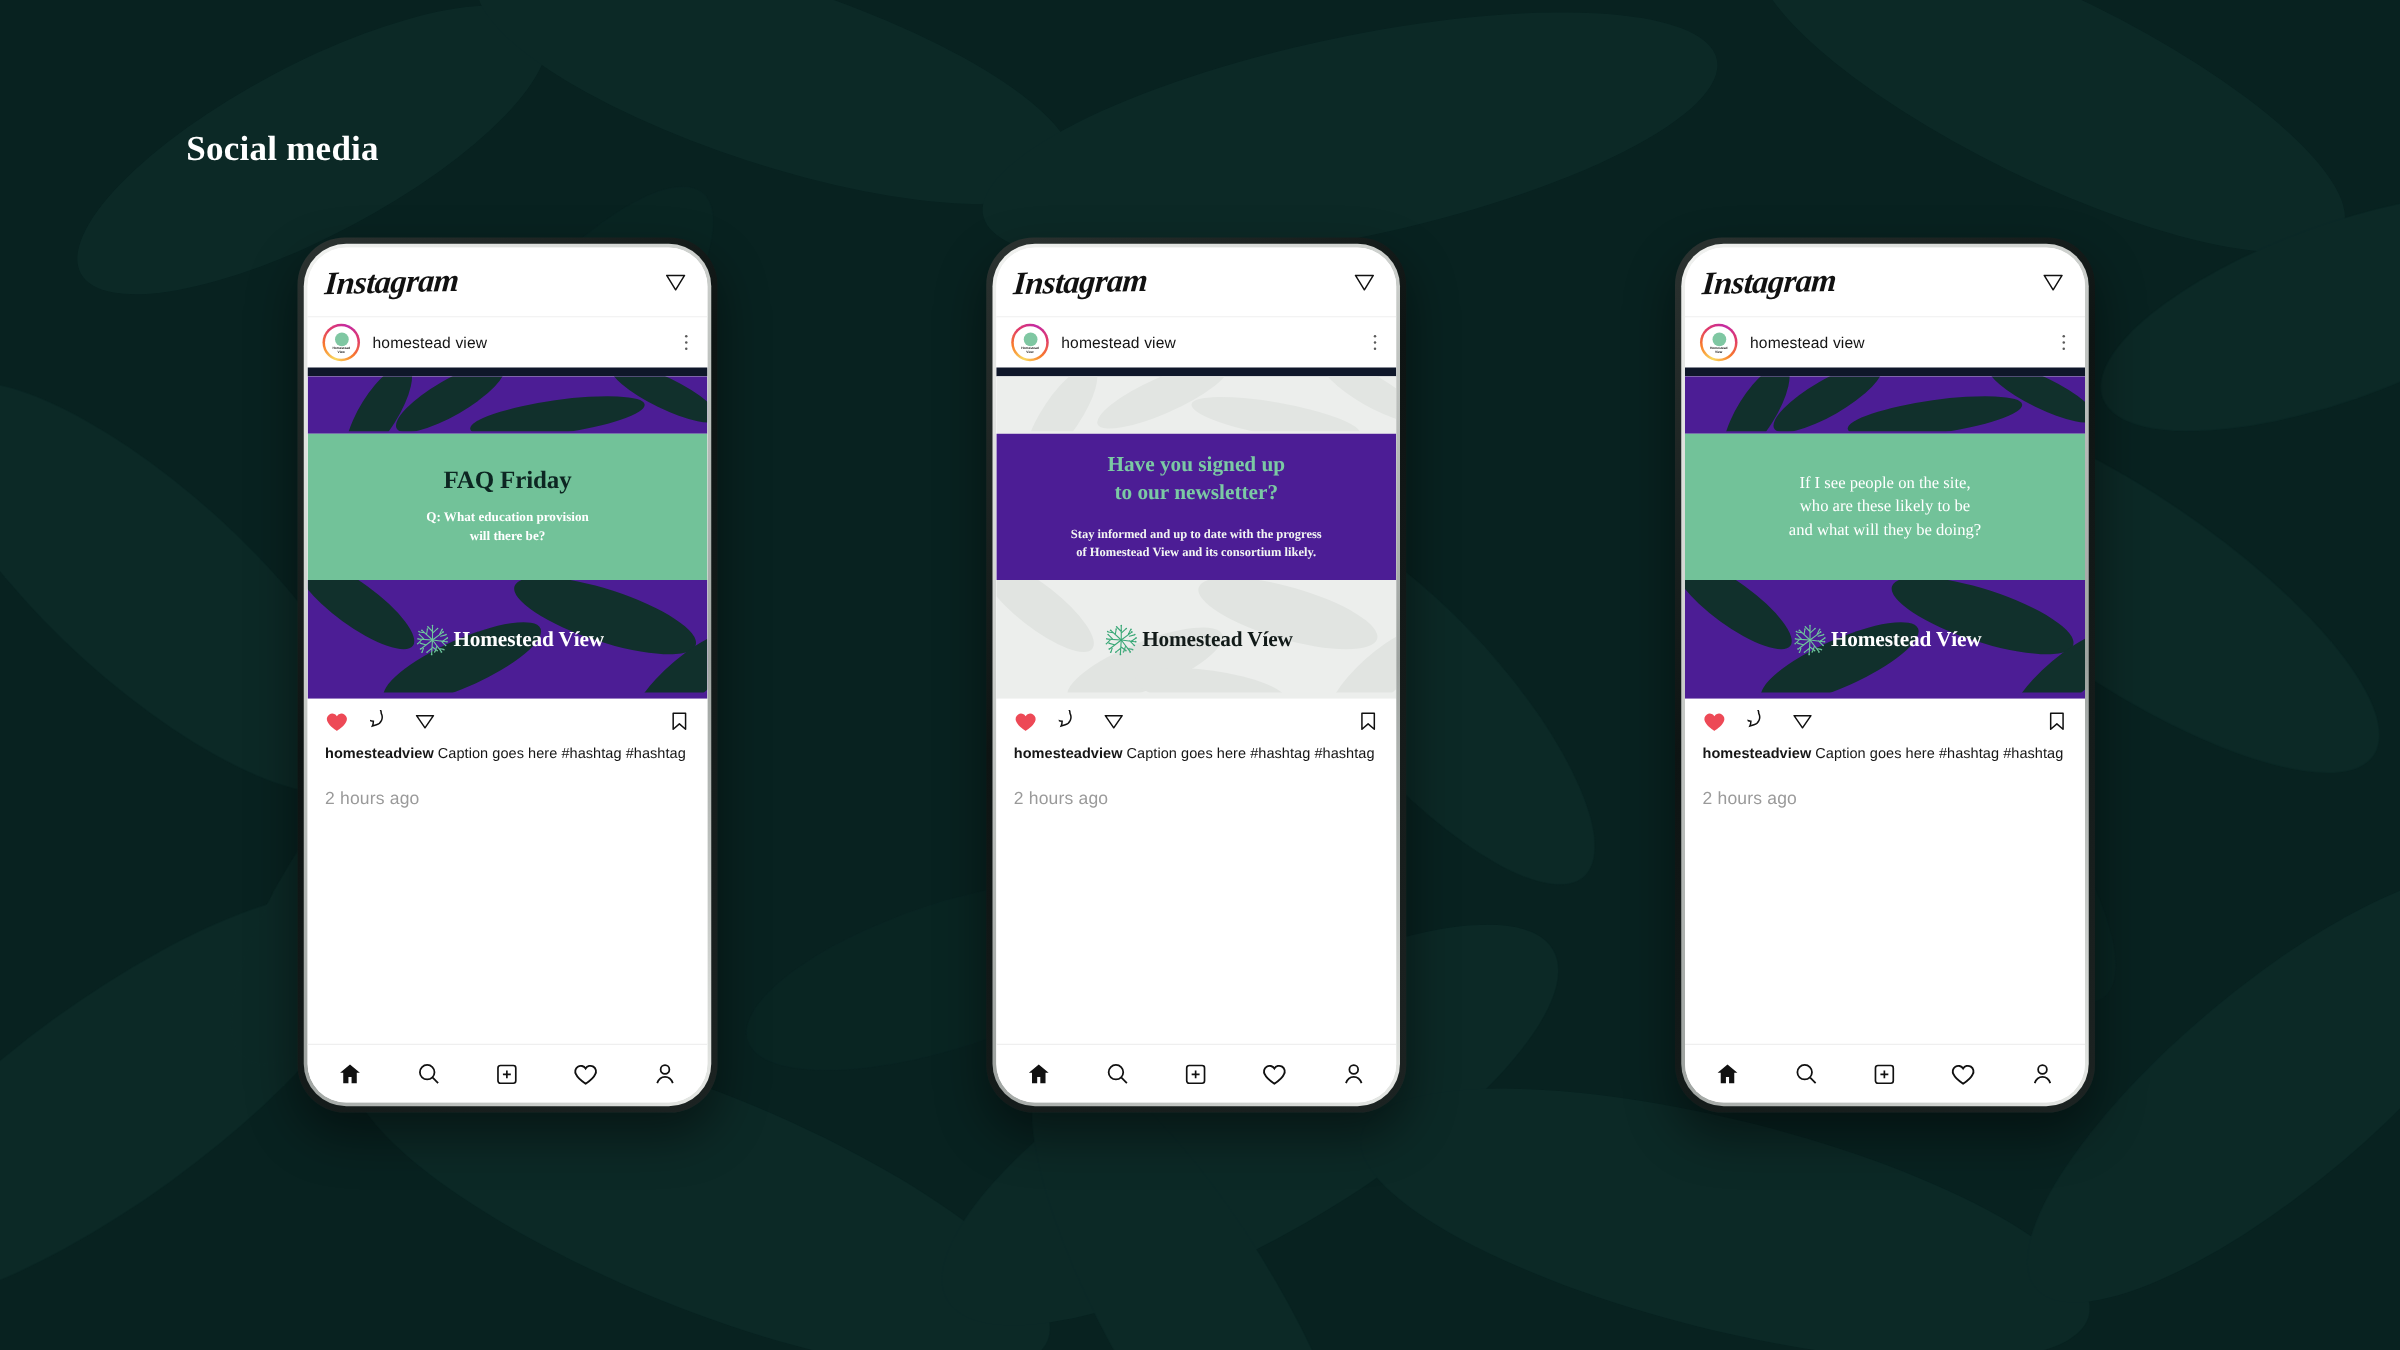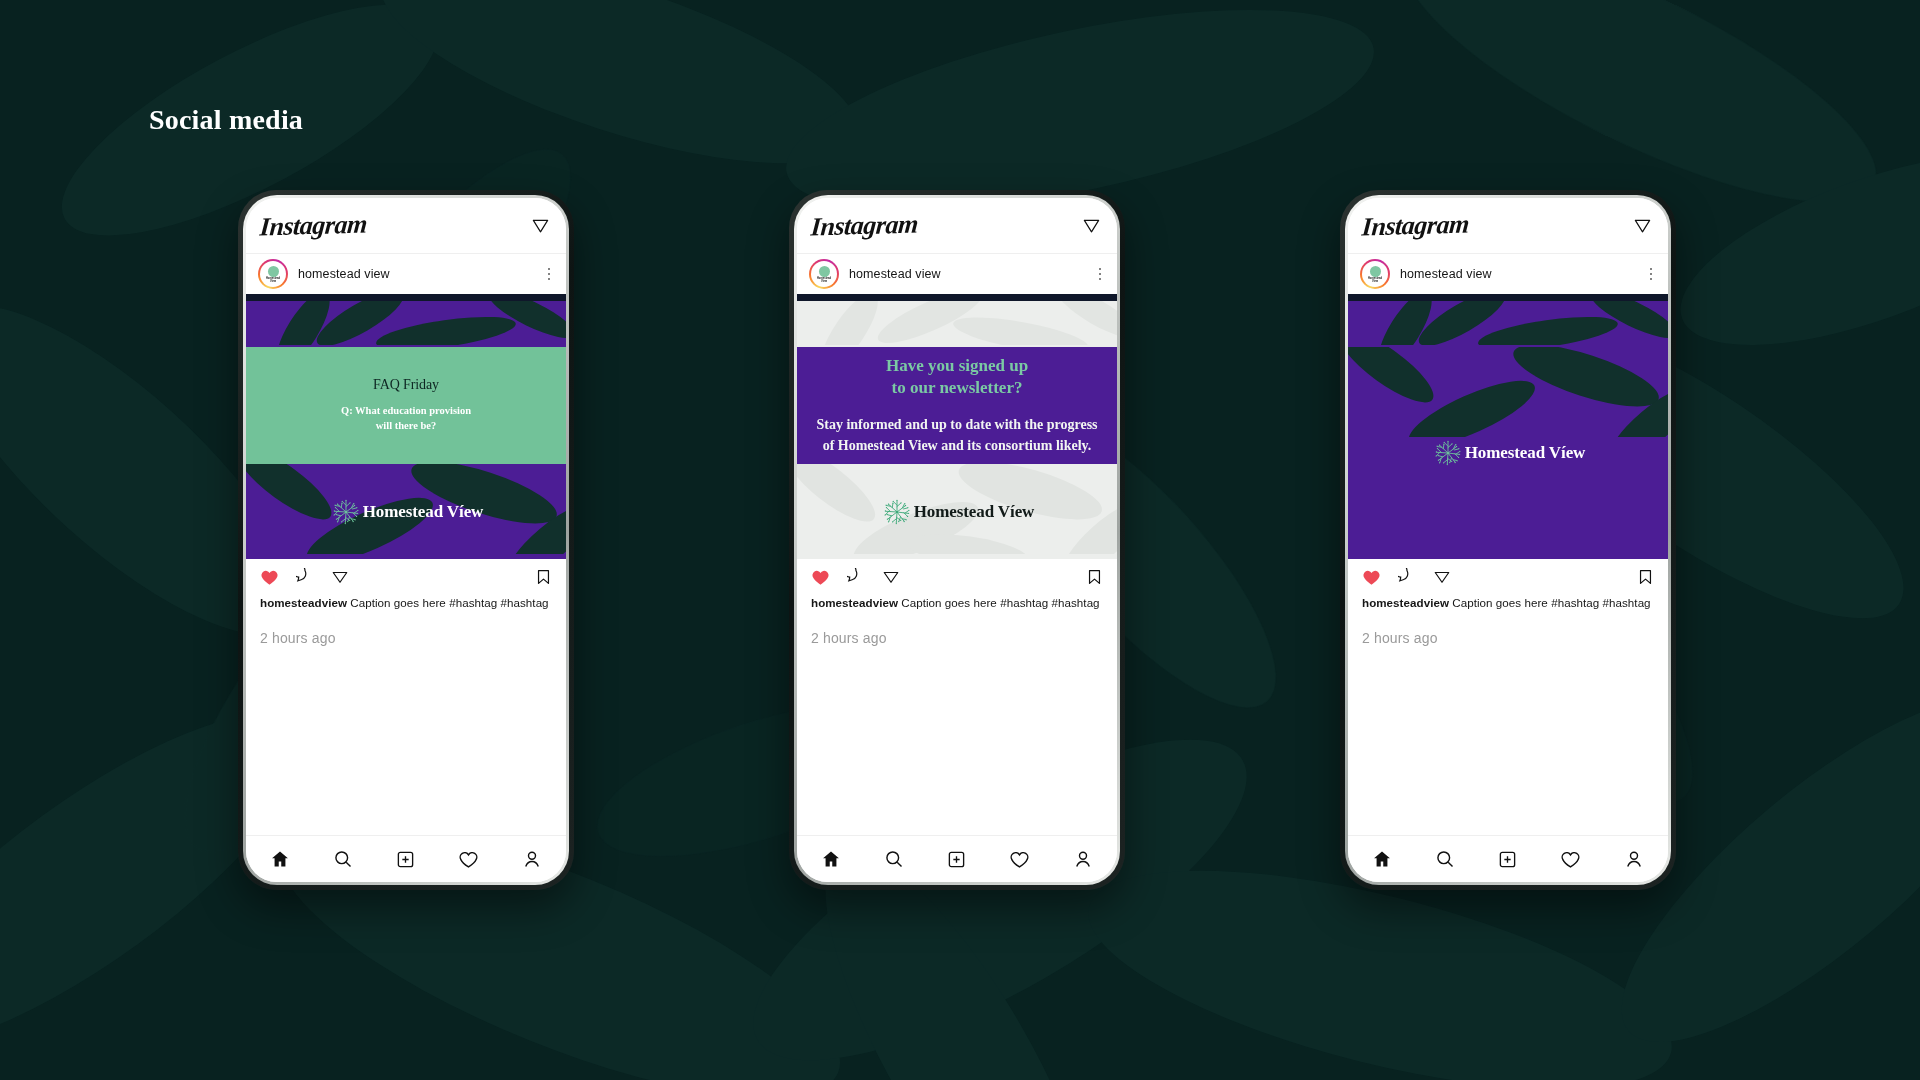--- a/index.html
+++ b/index.html
@@ -162,41 +162,41 @@
     display: flex;
     flex-direction: column;
     align-items: center;
     justify-content: center;
     text-align: center;
     height: 100%;
     padding: 0 18px;
     font-family: "Liberation Serif", serif;
   }
   .card-heading-dark {
-    font-weight: normal;
-    font-size: 14px;
+    font-weight: bold;
+    font-size: 20px;
     color: #0d2622;
     line-height: 1.18;
     letter-spacing: -0.1px;
   }
   .card-sub-white {
     font-weight: bold;
     font-size: 10.5px;
     color: #ffffff;
     line-height: 1.42;
     margin-top: 11px;
   }
   .card-heading-mint {
     font-weight: bold;
     font-size: 17px;
     color: #7bc9a4;
     line-height: 1.25;
   }
   .card-body-white {
-    font-size: 14px;
+    font-size: 10px;
     color: #f2f5f2;
     line-height: 1.5;
     margin-top: 16px;
     font-weight: bold;
   }
   .card-quote-white {
     font-size: 13.3px;
     color: #ffffff;
     line-height: 1.42;
   }
@@ -676,20 +676,29 @@
         <div class="band-dark" style="flex:0 0 46px;">
           <svg class="band-pattern" viewBox="0 0 336 46" preserveAspectRatio="none">
             <g fill="#11302c">
               <ellipse cx="60" cy="30" rx="46" ry="16" transform="rotate(-58 60 30)"></ellipse>
               <ellipse cx="120" cy="18" rx="52" ry="15" transform="rotate(-30 120 18)"></ellipse>
               <ellipse cx="210" cy="34" rx="74" ry="14" transform="rotate(-8 210 34)"></ellipse>
               <ellipse cx="300" cy="14" rx="50" ry="13" transform="rotate(26 300 14)"></ellipse>
             </g>
           </svg>
         </div>
+        <div class="band-green" style="flex:0 0 117px;">
+          <div class="card-text">
+            <div class="card-quote-white">
+              <span>If I see people on the site,</span><br>
+              <span>who are these likely to be</span><br>
+              <span>and what will they be doing?</span>
+            </div>
+          </div>
+        </div>
         <div class="band-dark" style="flex:1 1 auto;">
           <svg class="band-pattern" viewBox="0 0 336 95" preserveAspectRatio="none">
             <g fill="#11302c">
               <ellipse cx="40" cy="20" rx="60" ry="18" transform="rotate(36 40 20)"></ellipse>
               <ellipse cx="130" cy="70" rx="72" ry="20" transform="rotate(-24 130 70)"></ellipse>
               <ellipse cx="250" cy="30" rx="80" ry="22" transform="rotate(18 250 30)"></ellipse>
               <ellipse cx="320" cy="82" rx="58" ry="18" transform="rotate(-40 320 82)"></ellipse>
             </g>
           </svg>
           <div class="logo-lockup">

